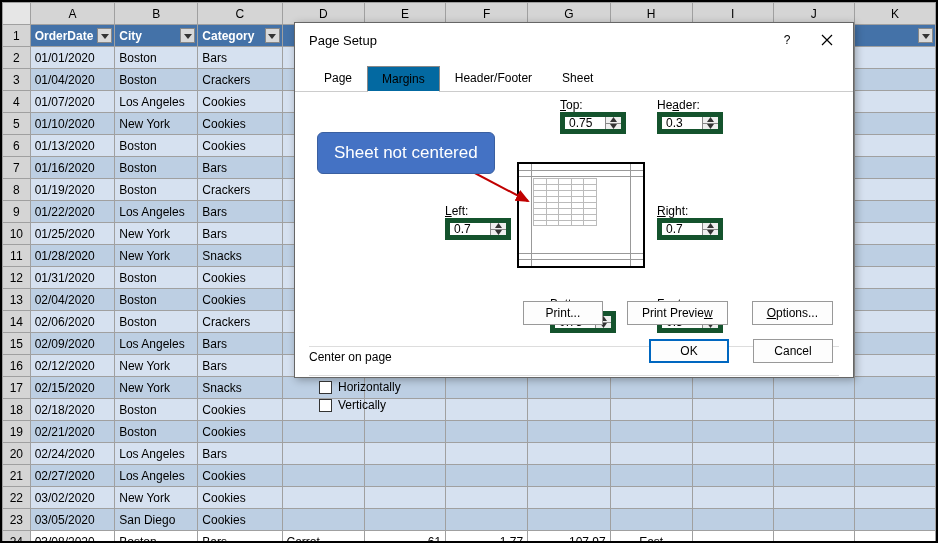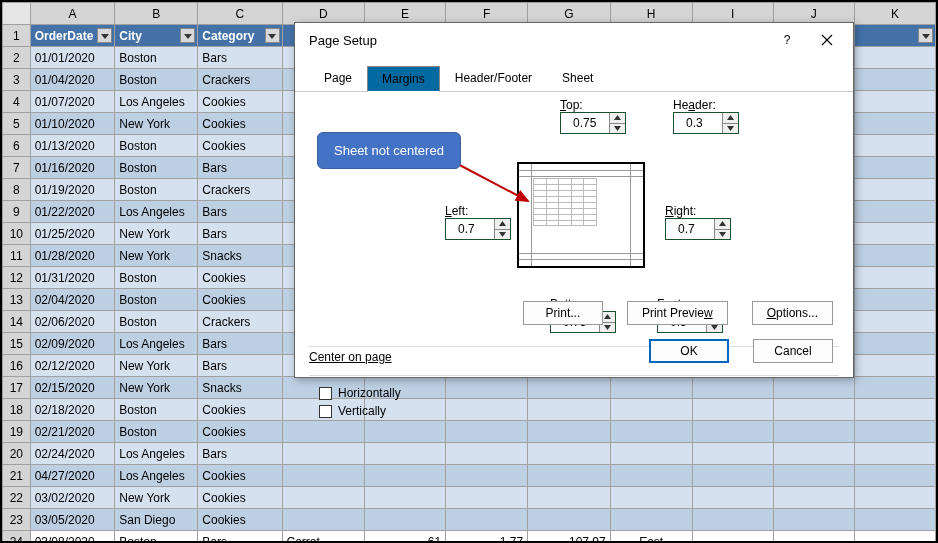--- a/index.html
+++ b/index.html
@@ -19,44 +19,44 @@
 .dialog{position:absolute;left:292px;top:20px;width:560px;height:356px;background:#fff;border:1px solid #666;box-shadow:2px 2px 8px rgba(0,0,0,0.3);}
 .titlebar{height:34px;display:flex;align-items:center;padding:0 6px 0 14px;}
 .titlebar .title{flex:1;font-size:13px;}
 .titlebar .tbtn{width:40px;height:28px;display:flex;align-items:center;justify-content:center;}
 .tabs{display:flex;padding:8px 14px 0 14px;border-bottom:1px solid #ccc;}
 .tab{padding:5px 14px;border:1px solid transparent;border-bottom:none;cursor:pointer;}
 .tab.active{border-color:#888;background:#0369a1;position:relative;top:1px;border-bottom:1px solid #fff;}
 .body{padding:14px 20px;position:relative;height:370px;}
 .lbl{display:block;}
 .lbl u{text-decoration:underline;}
-.spin{display:inline-flex;border:1px solid #14532d;height:22px;padding-left:8px;}
+.spin{display:inline-flex;border:5px solid #14532d;height:22px;}
 .spin input{width:40px;border:none;padding:0 4px;text-align:left;outline:none;}
 .spin .arrows{width:16px;border-left:1px solid #888;display:flex;flex-direction:column;}
 .spin .arrows div{flex:1;display:flex;align-items:center;justify-content:center;background:#efefef;}
 .spin .arrows div+div{border-top:1px solid #888;}
 .spin svg{width:7px;height:5px;}
 .mgroup{position:absolute;}
 .mgroup.top{left:265px;top:6px;}
-.mgroup.header{left:362px;top:6px;margin-left:16px;}
+.mgroup.header{left:362px;top:6px;}
 .mgroup.left{left:150px;top:112px;}
-.mgroup.right{left:362px;top:112px;margin-left:8px;}
+.mgroup.right{left:362px;top:112px;}
 .mgroup.bottom{left:255px;top:205px;}
 .mgroup.footer{left:362px;top:205px;}
 .preview{position:absolute;left:222px;top:70px;width:128px;height:106px;border:2px solid #000;}
 .preview .grid-lines{position:absolute;left:14px;top:14px;width:64px;height:50px;}
 .gl-row{display:flex;height:6px;}
 .gl-row div{flex:1;border:1px solid #bbb;border-right:none;border-bottom:none;}
 .gl-row div:last-child{border-right:1px solid #bbb;}
 .gl-row:last-child div{border-bottom:1px solid #bbb;}
 .preview .guide{position:absolute;background:#999;}
-.callout{position:absolute;left:315px;top:130px;background:#4472c4;color:#fff;padding:10px 16px;border-radius:6px;border:1px solid #3a5fa0;font-size:13px;z-index:5;}
+.callout{position:absolute;left:315px;top:130px;background:#4472c4;color:#fff;padding:10px 16px;border-radius:6px;border:1px solid #3a5fa0;font-size:17px;z-index:5;}
 .arrow-line{position:absolute;left:448px;top:157px;z-index:4;}
 .center-grp{position:absolute;left:14px;top:258px;}
-.center-grp .gtitle{margin-bottom:22px;text-decoration:underline;}
+.center-grp .gtitle{margin-bottom:16px;}
 .chk{display:flex;align-items:center;gap:6px;margin:4px 0 4px 10px;}
 .chk .box{width:13px;height:13px;border:1px solid #333;background:#fff;}
 .btnrow{position:absolute;display:flex;gap:24px;}
 .btnrow.r1{right:20px;bottom:52px;}
 .btnrow.r2{right:20px;bottom:14px;}
 .btn{border:1px solid #999;background:#fdfdfd;padding:4px 14px;min-width:80px;text-align:center;cursor:pointer;}
 .btn.primary{border:1px solid #0067c0;box-shadow:inset 0 0 0 1px #0067c0;}
 .sep{position:absolute;left:14px;right:14px;top:254px;height:1px;background:#ddd;}
 .sep2{position:absolute;left:14px;right:14px;bottom:86px;height:1px;background:#ddd;}
 </style>
@@ -415,21 +415,21 @@
           <td class="data"></td>
           <td class="data"></td>
           <td class="data"></td>
           <td class="data"></td>
           <td class="data"></td>
           <td class="data"></td>
           <td class="data"></td>
         </tr>
         <tr>
           <th class="rowhdr sel">21</th>
-          <td class="data alt">04/27/2020</td>
+          <td class="data alt">02/27/2020</td>
           <td class="data alt">Los Angeles</td>
           <td class="data alt">Cookies</td>
           <td class="data alt"></td>
           <td class="data alt"></td>
           <td class="data alt"></td>
           <td class="data alt"></td>
           <td class="data alt"></td>
           <td class="data alt"></td>
           <td class="data alt"></td>
           <td class="data alt"></td>

